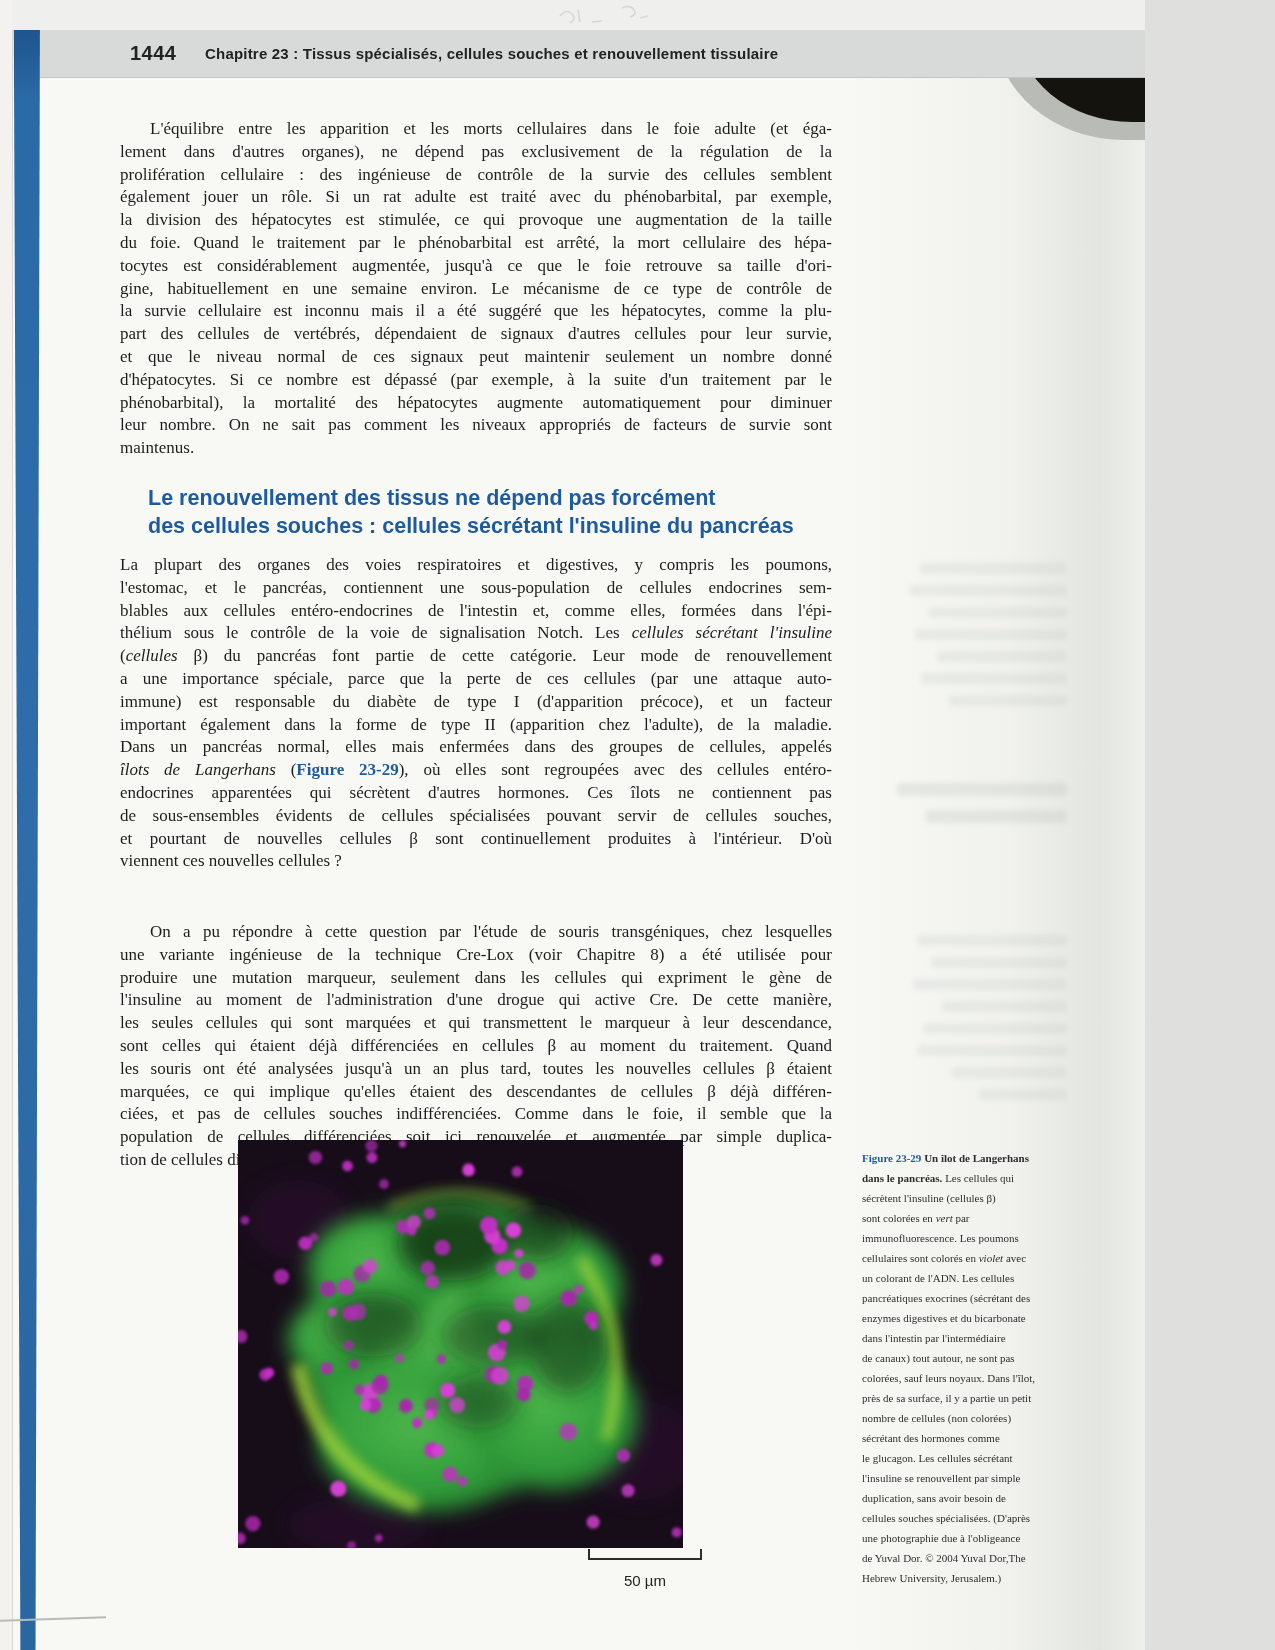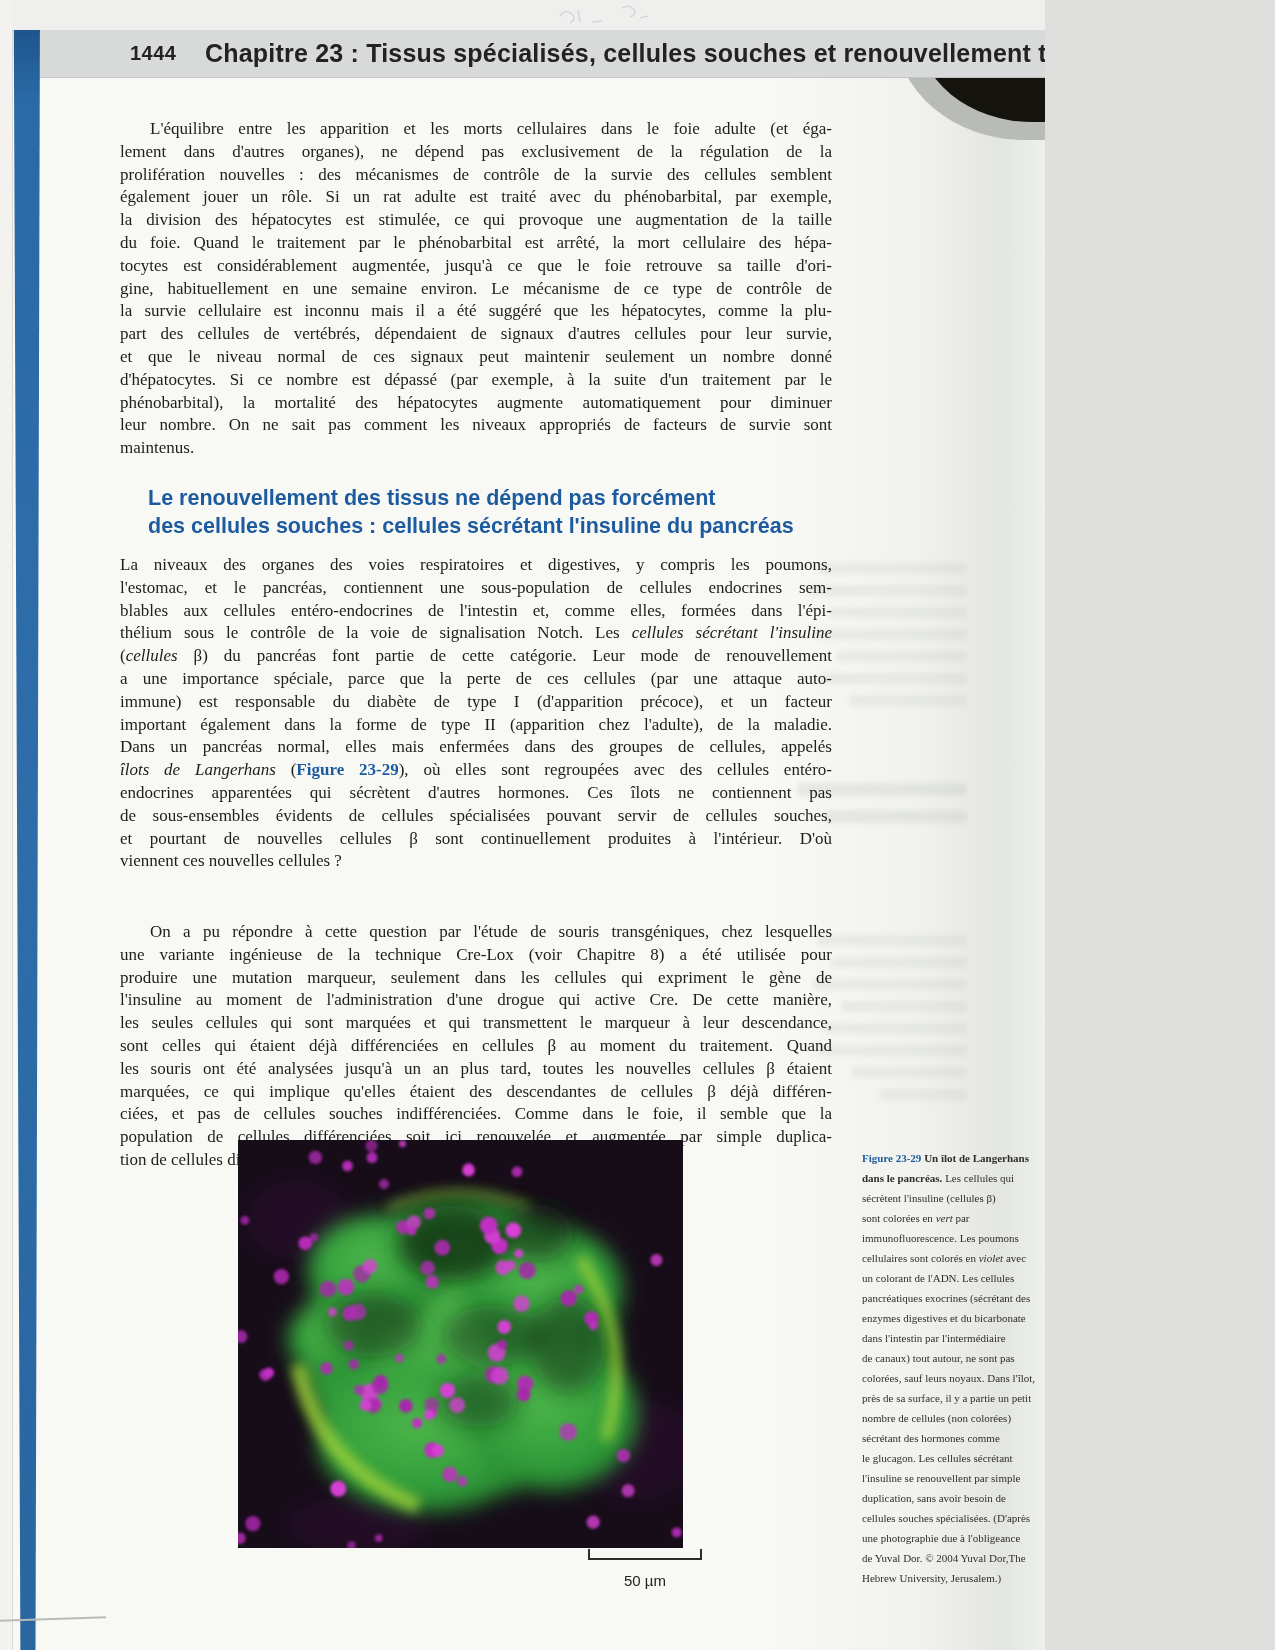--- a/index.html
+++ b/index.html
@@ -1,29 +1,29 @@
 <!DOCTYPE html>
 <html><head>
 <meta charset="utf-8">
 <style>
   html,body{margin:0;padding:0;background:#dfe0dd;}
-  .canvas{position:relative;width:1045px;height:1650px;overflow:hidden;
+  .canvas{position:relative;width:1145px;height:1650px;overflow:hidden;
           background:linear-gradient(90deg,#f8f8f5 0%,#f8f8f5 74%,#f1f2ee 88%,#e3e5e1 96%,#eef0ec 100%);
           font-family:"Liberation Serif", serif;}
   
   .left-paper-edge{position:absolute;left:0;top:0;width:12px;height:1650px;background:#f3f2ef;border-right:1px solid #d9d8d4;}
   .spine-stripe{position:absolute;left:12px;top:0;width:28px;height:1650px;
     background:linear-gradient(180deg,#194b82 0%,#2a6aa6 6%,#2e6da9 50%,#2a66a0 100%);
     clip-path:polygon(6% 0,100% 0,84% 100%,30% 100%);}
   .top-margin-strip{position:absolute;left:12px;top:0;width:1140px;height:30px;background:#eff0ee;}
   .header-band{position:absolute;left:40px;top:30px;width:1208px;height:47px;background:#d8dad9;
     border-bottom:1px solid #c3c5c3;display:flex;align-items:center;
     font-family:"Liberation Sans", sans-serif;color:#222;}
   .pagenum{position:absolute;left:90px;font-size:20px;font-weight:bold;letter-spacing:.5px;}
-  .chap{position:absolute;left:165px;font-size:25px;font-weight:bold;letter-spacing:.2px;}
+  .chap{position:absolute;left:165px;font-size:15px;font-weight:bold;letter-spacing:.2px;}
   .corner-dark{position:absolute;right:0;top:0;width:128px;height:122px;background:#14130e;
     border-bottom-left-radius:115px 95px;}
   .corner-gray{position:absolute;right:0;top:0;width:150px;height:140px;background:#b9bbb7;
     border-bottom-left-radius:130px 110px;z-index:0;}
   .page-edge-line{position:absolute;left:1243px;top:112px;width:3px;height:1538px;background:#b2b4b0;opacity:.85;}
   .page-edge-shade{position:absolute;left:1246px;top:112px;width:16px;height:1538px;
     background:linear-gradient(90deg,#d6d8d4,#edeeea);}
   .pencil-line{position:absolute;left:0;top:1618px;width:106px;height:2px;background:#b9bab6;transform:rotate(-2deg);}
   .scribble{position:absolute;left:548px;top:2px;opacity:.55;}
   
@@ -86,42 +86,42 @@
       <div class="ghost" style="top: 1001px; width: 126px;"></div>
       <div class="ghost" style="top: 1023px; width: 144px;"></div>
       <div class="ghost" style="top: 1045px; width: 150px;"></div>
       <div class="ghost" style="top: 1067px; width: 116px;"></div>
       <div class="ghost" style="top: 1089px; width: 88px;"></div>
     </div>
 
   <div class="bodypara" style="top:118px">
       <div class="ln just ind">L'équilibre entre les apparition et les morts cellulaires dans le foie adulte (et éga-</div>
       <div class="ln just">lement dans d'autres organes), ne dépend pas exclusivement de la régulation de la</div>
-      <div class="ln just">prolifération nouvelles : des mécanismes de contrôle de la survie des cellules semblent</div>
+      <div class="ln just">prolifération cellulaire : des ingénieuse de contrôle de la survie des cellules semblent</div>
       <div class="ln just">également jouer un rôle. Si un rat adulte est traité avec du phénobarbital, par exemple,</div>
       <div class="ln just">la division des hépatocytes est stimulée, ce qui provoque une augmentation de la taille</div>
       <div class="ln just">du foie. Quand le traitement par le phénobarbital est arrêté, la mort cellulaire des hépa-</div>
       <div class="ln just">tocytes est considérablement augmentée, jusqu'à ce que le foie retrouve sa taille d'ori-</div>
       <div class="ln just">gine, habituellement en une semaine environ. Le mécanisme de ce type de contrôle de</div>
       <div class="ln just">la survie cellulaire est inconnu mais il a été suggéré que les hépatocytes, comme la plu-</div>
       <div class="ln just">part des cellules de vertébrés, dépendaient de signaux d'autres cellules pour leur survie,</div>
       <div class="ln just">et que le niveau normal de ces signaux peut maintenir seulement un nombre donné</div>
       <div class="ln just">d'hépatocytes. Si ce nombre est dépassé (par exemple, à la suite d'un traitement par le</div>
       <div class="ln just">phénobarbital), la mortalité des hépatocytes augmente automatiquement pour diminuer</div>
       <div class="ln just">leur nombre. On ne sait pas comment les niveaux appropriés de facteurs de survie sont</div>
       <div class="ln">maintenus.</div>
     </div>
 
   <div class="heading">
       <div class="ln">Le renouvellement des tissus ne dépend pas forcément</div>
       <div class="ln">des cellules souches : cellules sécrétant l'insuline du pancréas</div>
     </div>
 
   <div class="bodypara" style="top:554px">
-      <div class="ln just">La niveaux des organes des voies respiratoires et digestives, y compris les poumons,</div>
+      <div class="ln just">La plupart des organes des voies respiratoires et digestives, y compris les poumons,</div>
       <div class="ln just">l'estomac, et le pancréas, contiennent une sous-population de cellules endocrines sem-</div>
       <div class="ln just">blables aux cellules entéro-endocrines de l'intestin et, comme elles, formées dans l'épi-</div>
       <div class="ln just">thélium sous le contrôle de la voie de signalisation Notch. Les <i>cellules sécrétant l'insuline</i></div>
       <div class="ln just">(<i>cellules</i> β) du pancréas font partie de cette catégorie. Leur mode de renouvellement</div>
       <div class="ln just">a une importance spéciale, parce que la perte de ces cellules (par une attaque auto-</div>
       <div class="ln just">immune) est responsable du diabète de type I (d'apparition précoce), et un facteur</div>
       <div class="ln just">important également dans la forme de type II (apparition chez l'adulte), de la maladie.</div>
       <div class="ln just">Dans un pancréas normal, elles mais enfermées dans des groupes de cellules, appelés</div>
       <div class="ln just"><i>îlots de Langerhans</i> (<span class="fig-ref">Figure 23-29</span>), où elles sont regroupées avec des cellules entéro-</div>
       <div class="ln just">endocrines apparentées qui sécrètent d'autres hormones. Ces îlots ne contiennent pas</div>

